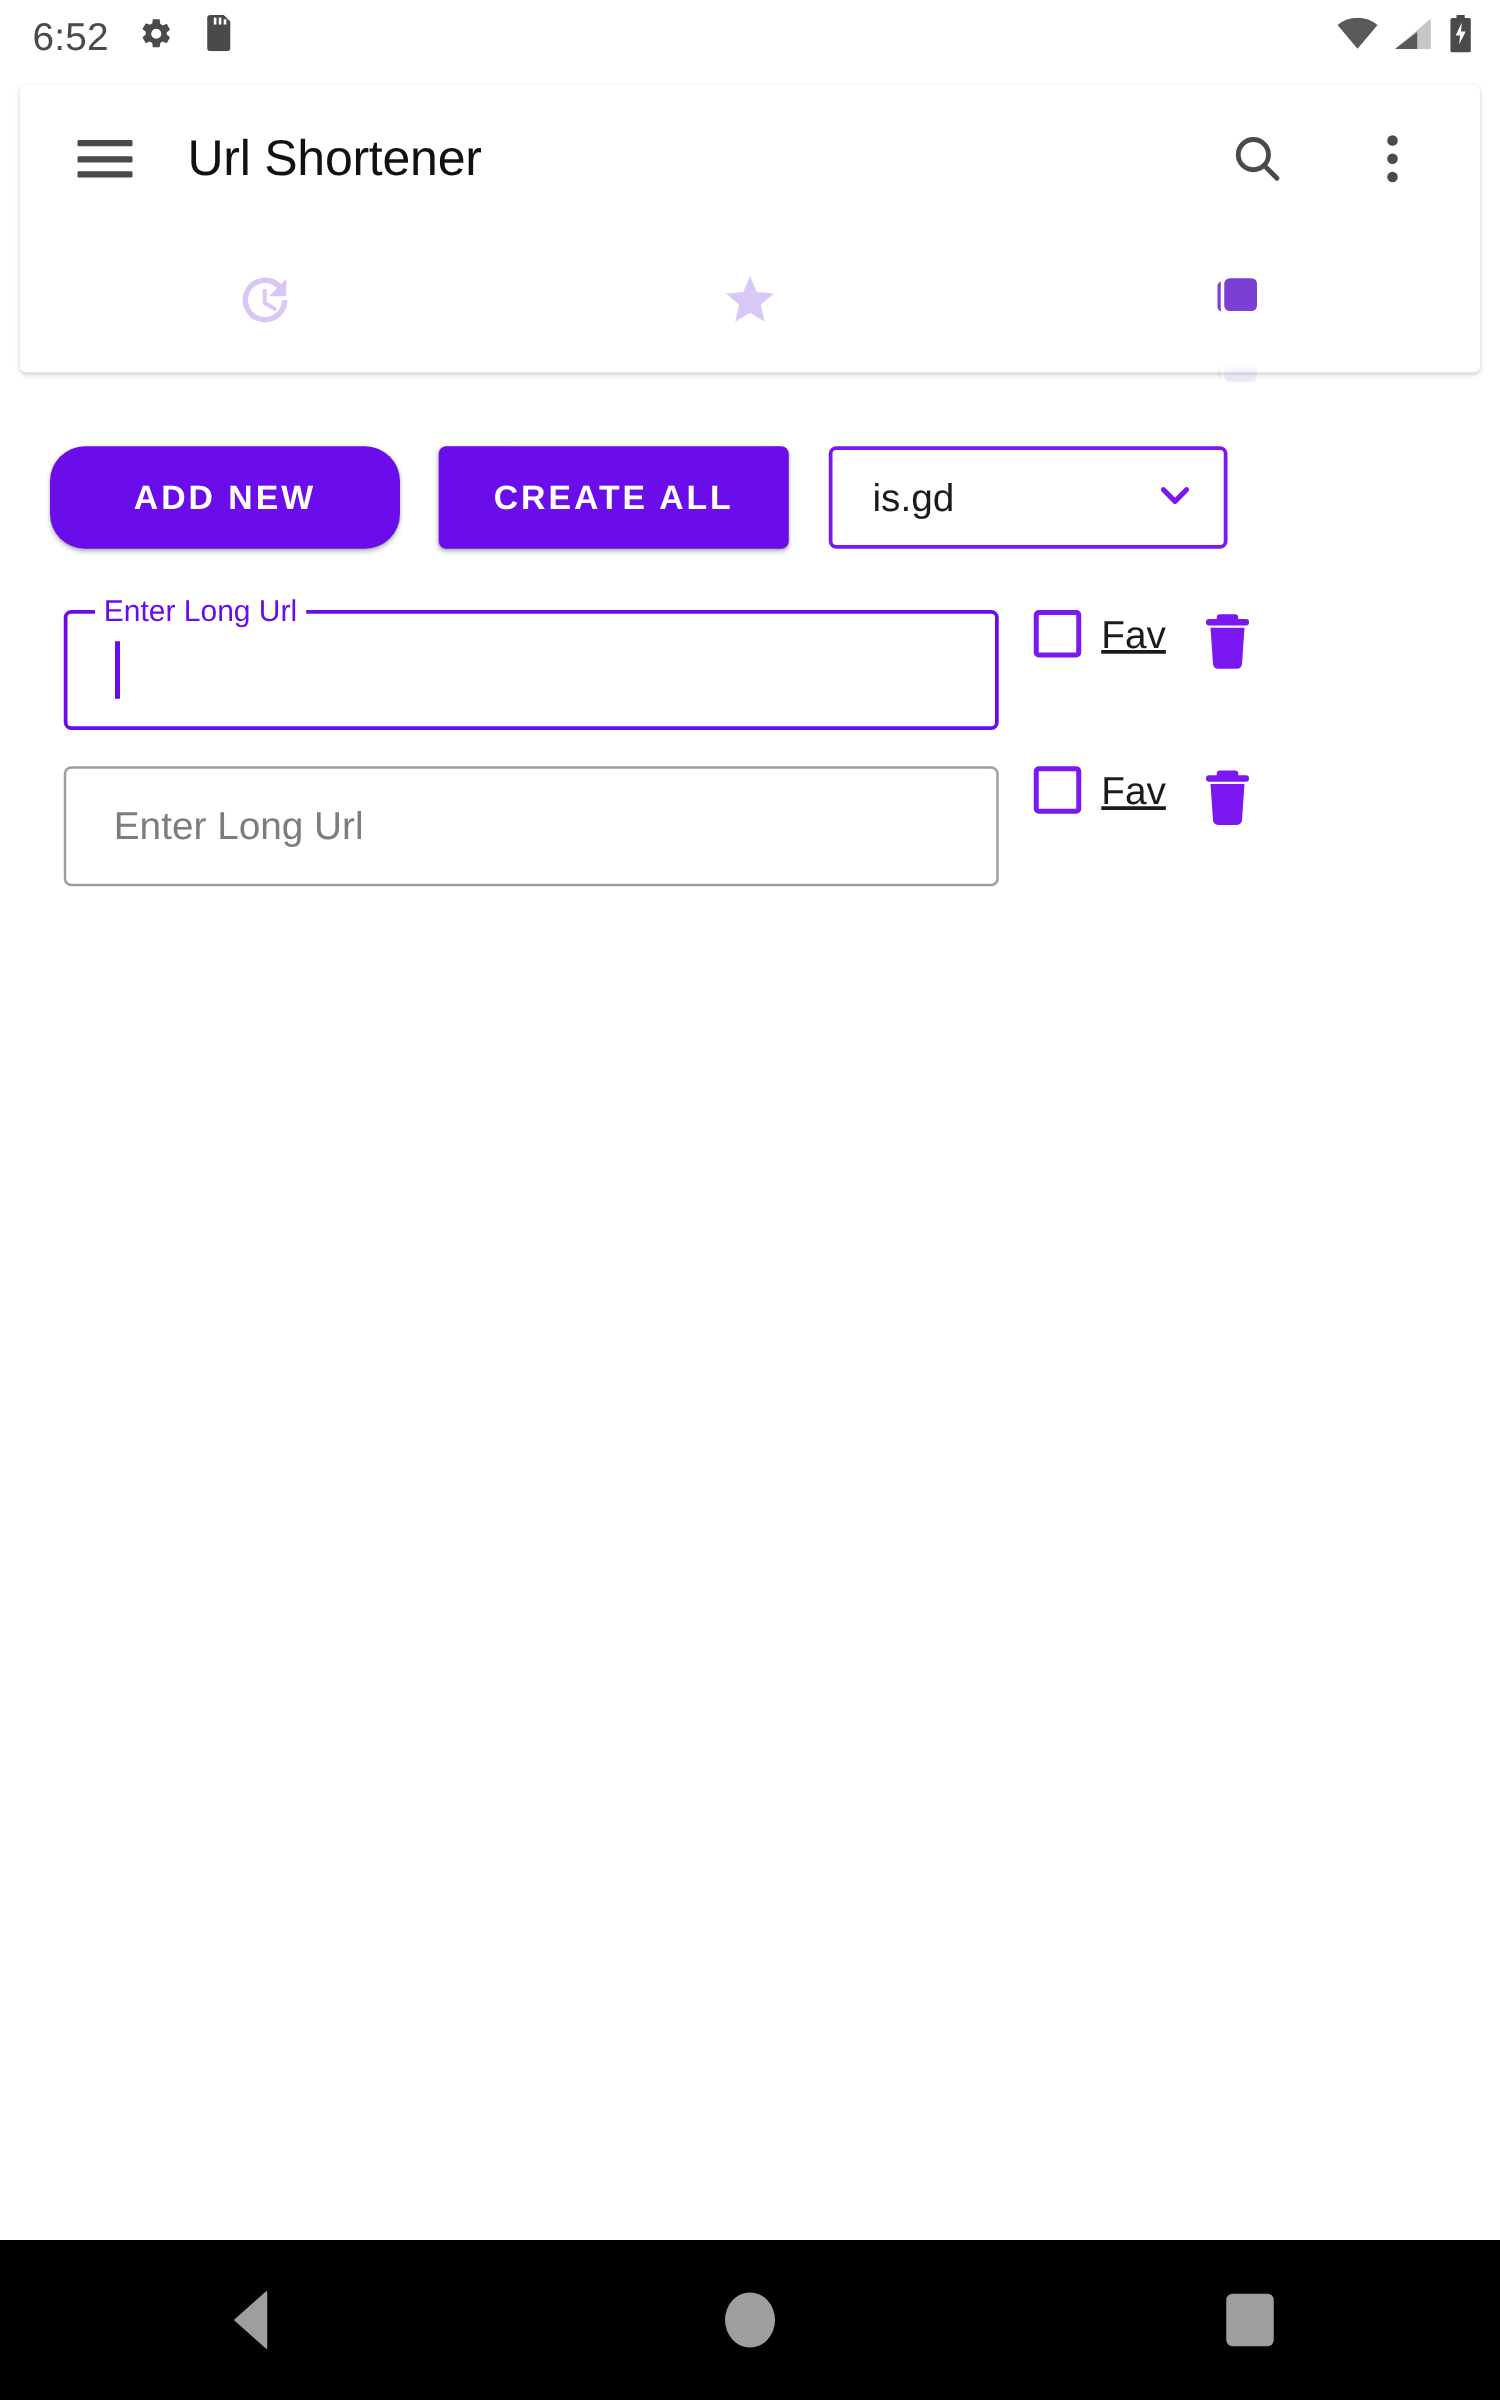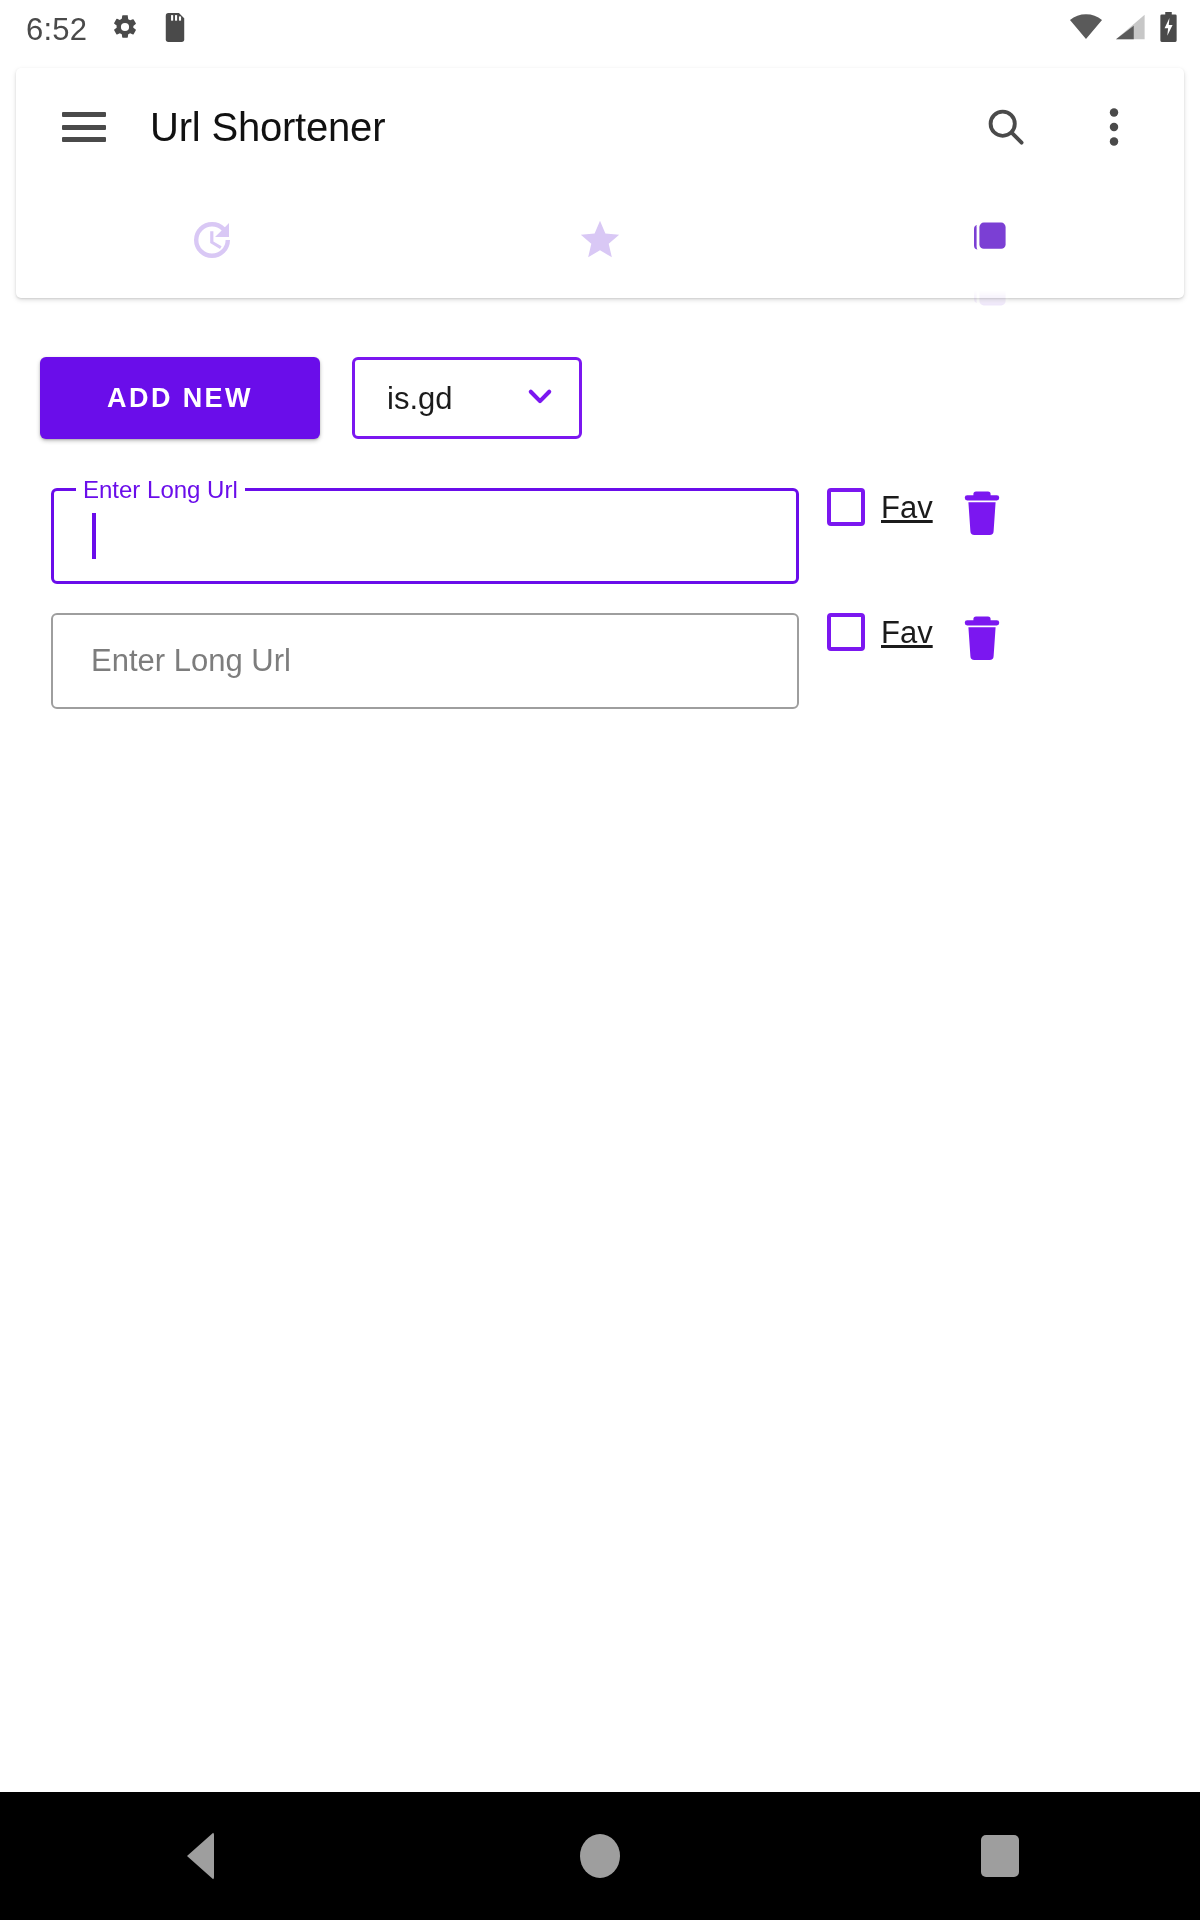--- a/index.html
+++ b/index.html
@@ -154,26 +154,26 @@
     border-radius: 6px;
     background: #6A0DEA;
     color: #ffffff;
     font-family: "Liberation Sans", sans-serif;
     font-size: 27px;
     font-weight: bold;
     letter-spacing: 2.4px;
     cursor: pointer;
     box-shadow: 0 2px 4px rgba(0,0,0,0.22), 0 1px 2px rgba(0,0,0,0.16);
   }
-  .btn-add { width: 280px; }
+  .btn-add { width: 280px; border-radius: 28px; }
   .btn-create { width: 280px; margin-left: 31px; }
 
   .select-wrap {
     margin-left: 32px;
-    width: 230px;
+    width: 319px;
     height: 82px;
     border: 3px solid #7B17F0;
     border-radius: 6px;
     background: #ffffff;
     display: flex;
     align-items: center;
     padding: 0 22px 0 32px;
     cursor: pointer;
   }
   .select-value {
@@ -410,20 +410,21 @@
             </svg>
           </span>
         </span>
       </div>
 
     </div>
   </div>
 
   <div class="action-row">
     <button class="mbtn btn-add">ADD NEW</button>
+    <button class="mbtn btn-create">CREATE ALL</button>
     <div class="select-wrap">
       <span class="select-value">is.gd</span>
       <span class="select-chevron">
         <svg width="34" height="34" viewBox="0 0 24 24">
           <path d="M5.5 9l6.5 6.6L18.5 9" fill="none" stroke="#7B17F0" stroke-width="2.9" stroke-linecap="round" stroke-linejoin="round"></path>
         </svg>
       </span>
     </div>
   </div>
 

